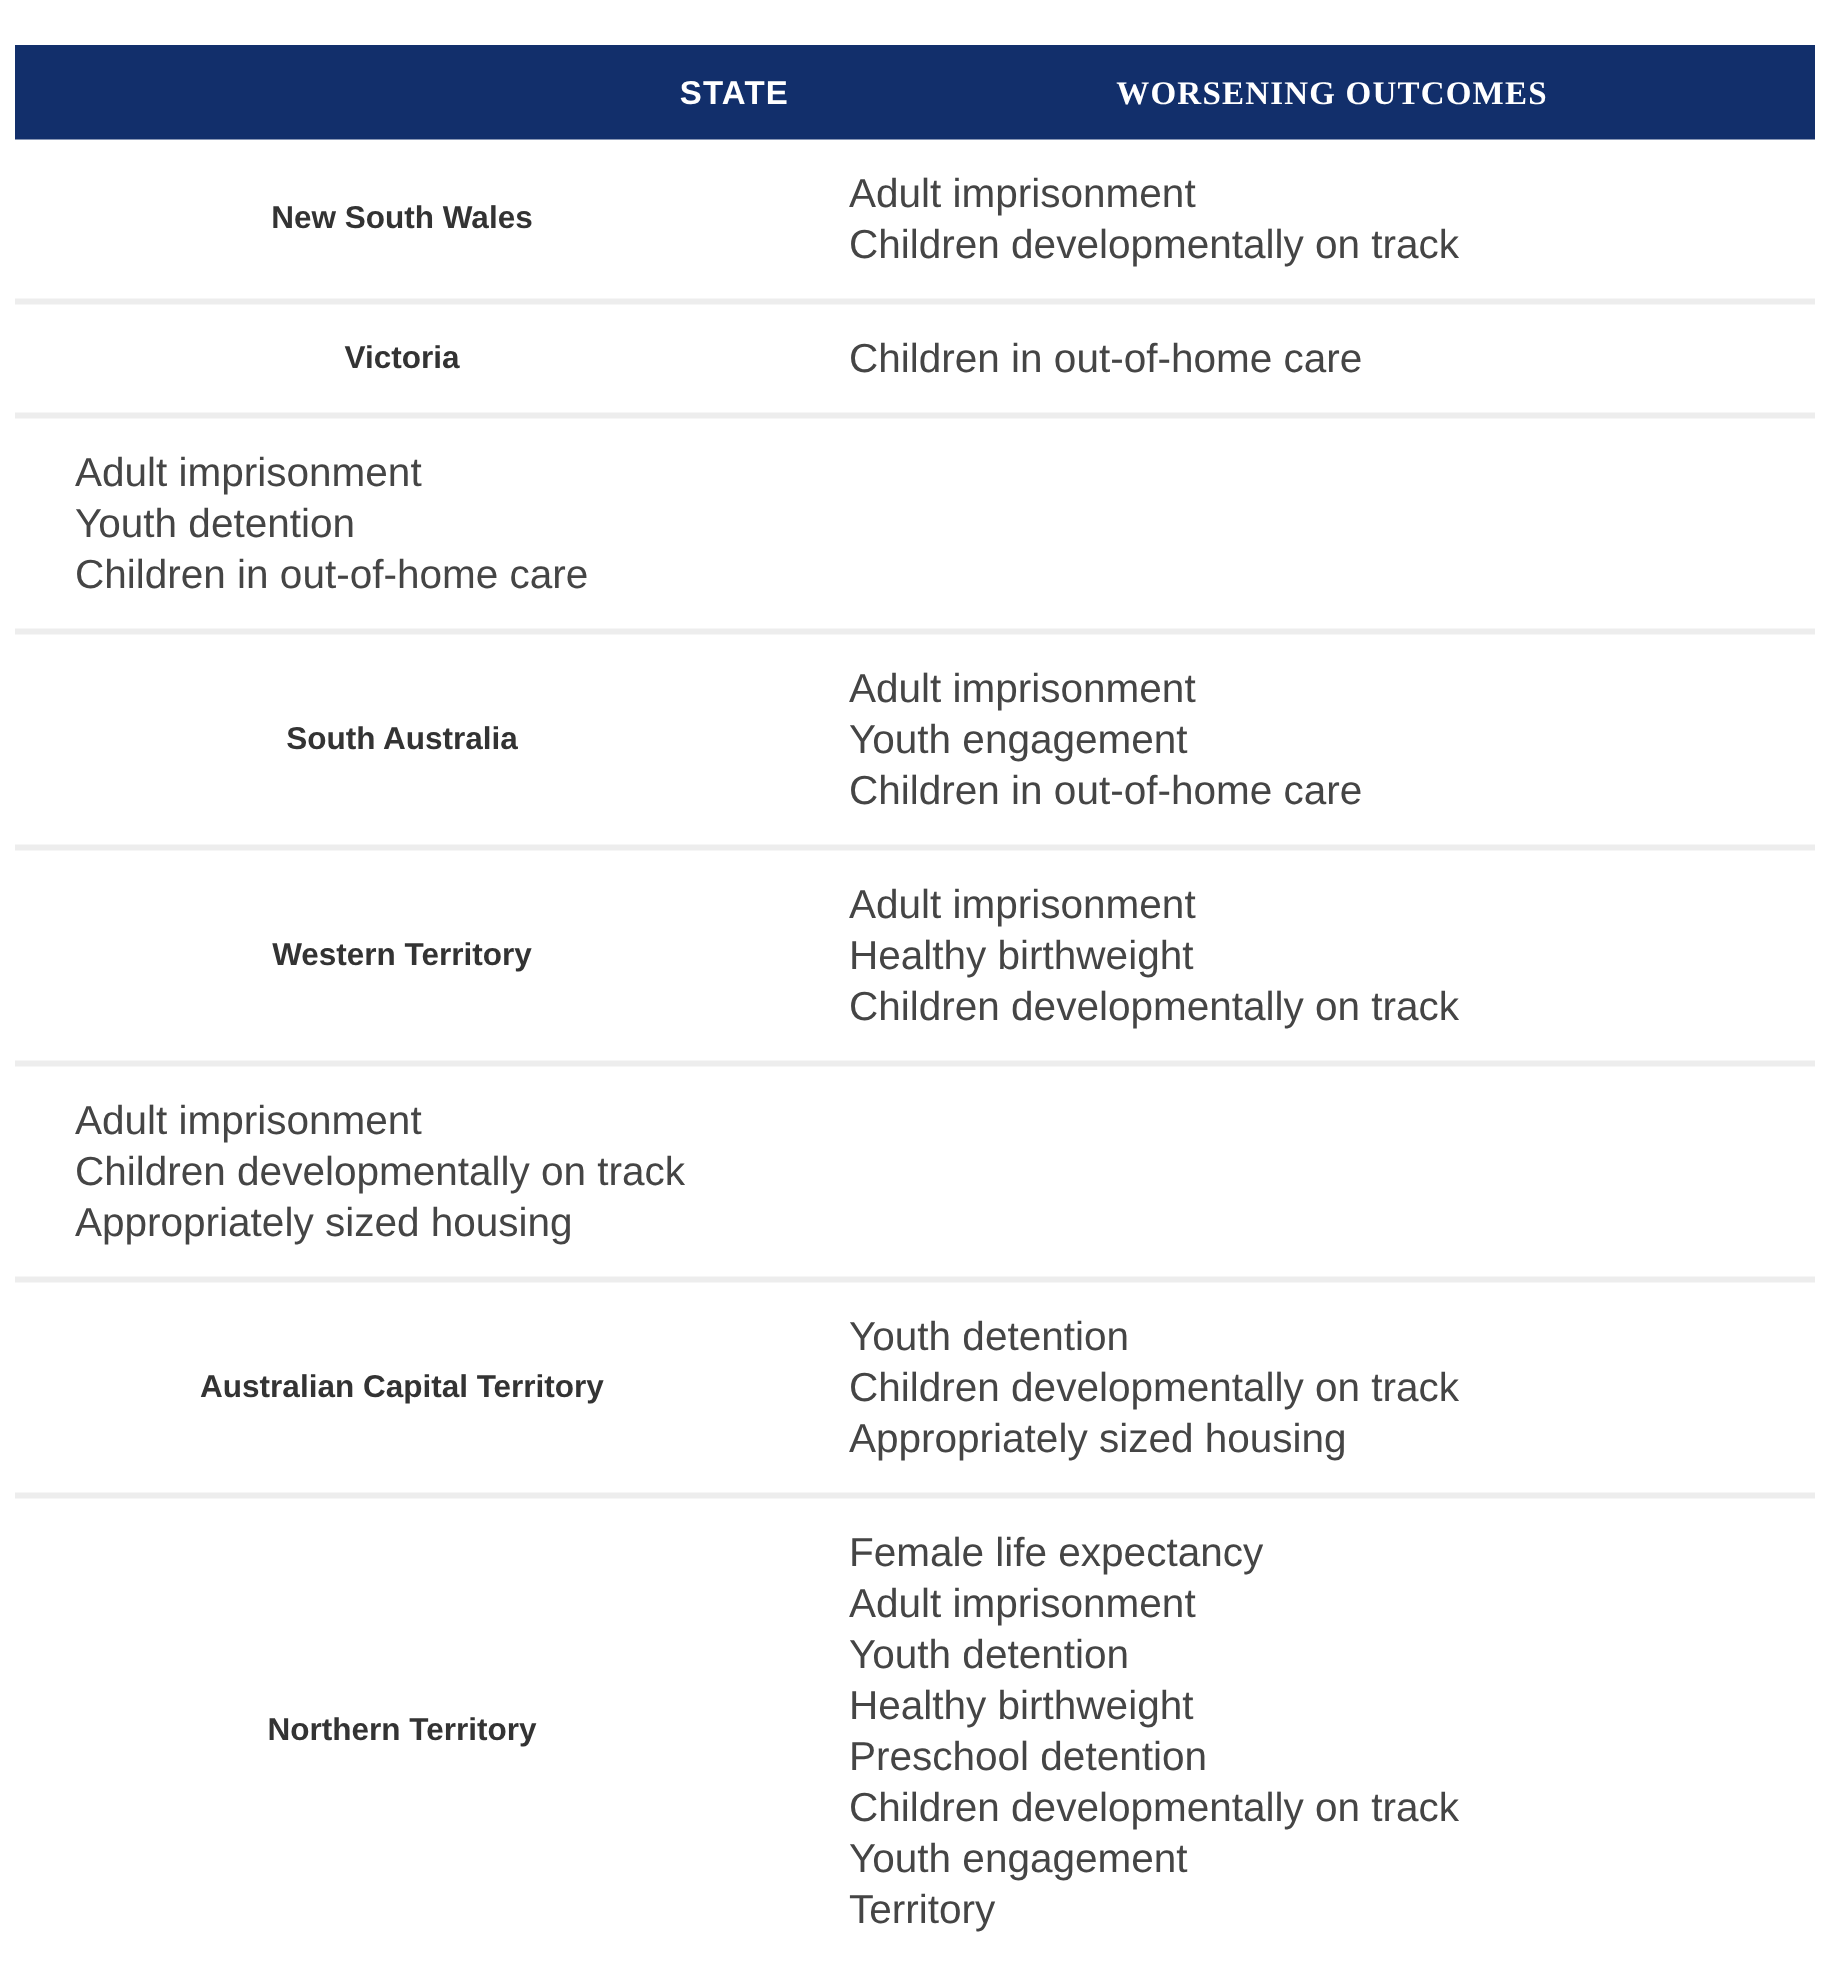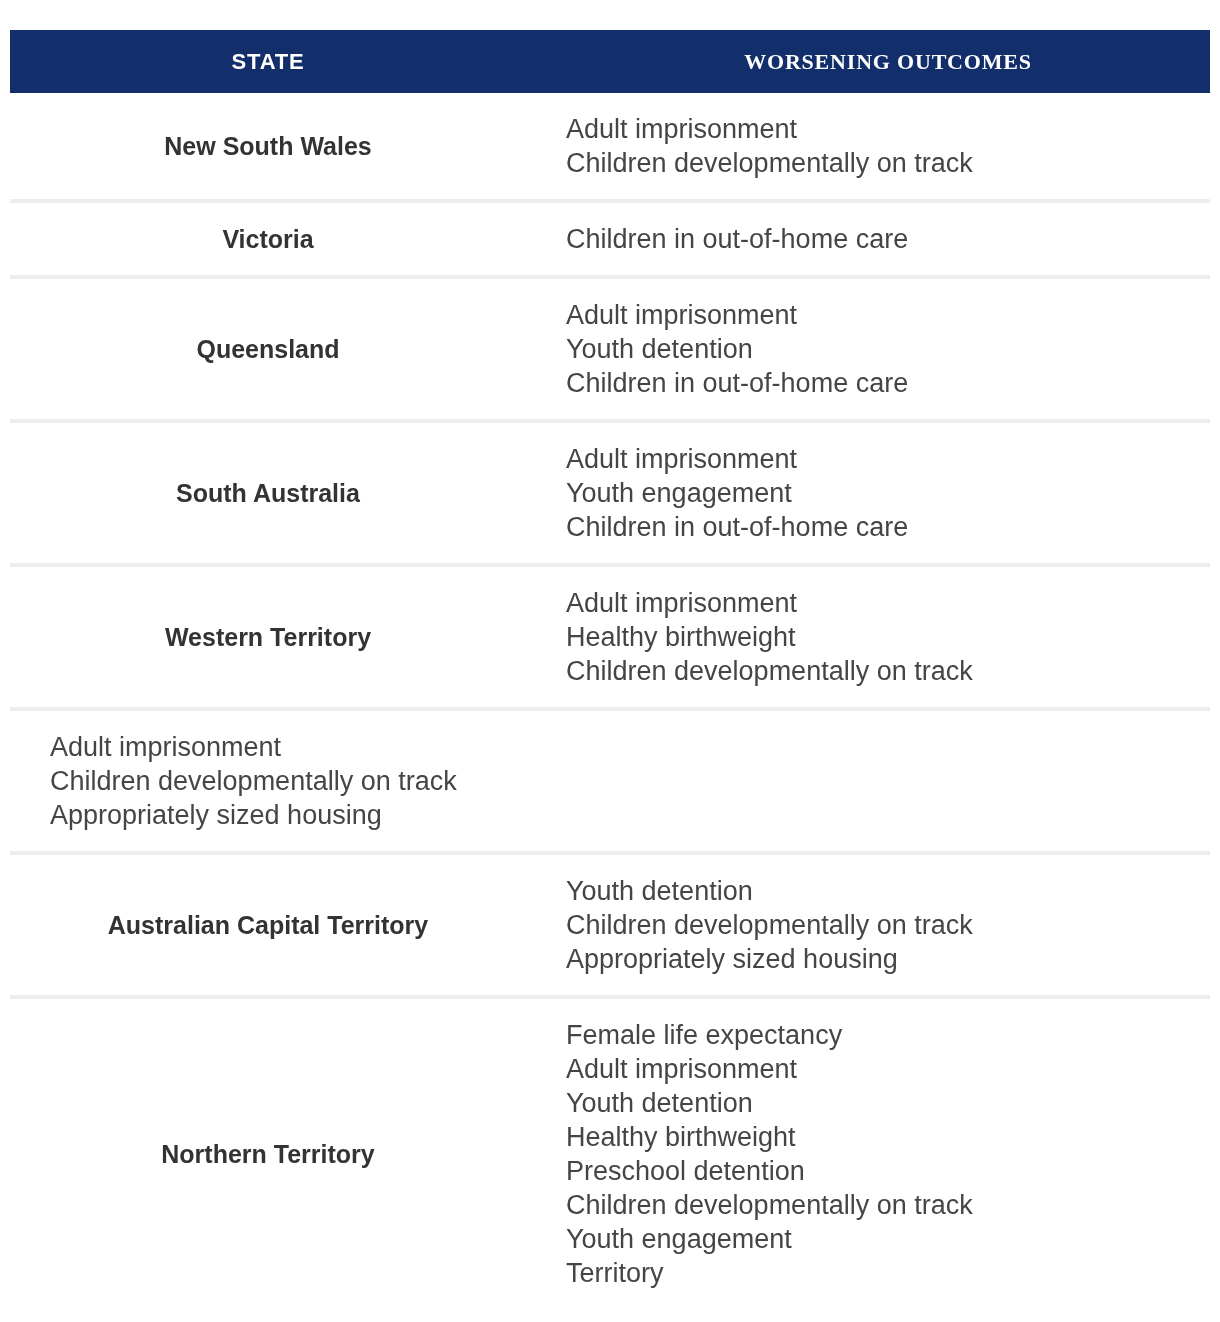--- a/index.html
+++ b/index.html
@@ -26,40 +26,41 @@
     color: var(--header-text, #ffffff);
     font-size: 22px;
     font-weight: 700;
     letter-spacing: 0.8px;
     text-align: center;
     text-transform: uppercase;
   }
   .col-state {
     width: 516px;
     flex: 0 0 516px;
+    text-align: right;
   }
   .col-outcomes {
     flex: 1 1 auto;
     margin-left: 40px;
     font-family: Liberation Serif, serif;
   }
   .data-row {
     display: flex;
     align-items: center;
     padding: 19px 0;
     border-bottom: 4px solid var(--divider, #EDEDED);
   }
   .data-row:last-child {
     border-bottom: none;
   }
   .state-cell {
     width: 516px;
     flex: 0 0 516px;
     text-align: center;
-    font-size: 25px;
+    font-size: 21px;
     font-weight: 700;
     color: var(--state-text, #333333);
     line-height: 34px;
   }
   .outcomes-cell {
     flex: 1 1 auto;
     margin-left: 40px;
     text-align: left;
   }
   .outcome-line {
@@ -87,21 +88,20 @@
   </div>
 
   <div class="data-row">
     <div class="state-cell">Victoria</div>
     <div class="outcomes-cell">
           <div class="outcome-line">Children in out-of-home care</div>
         </div>
   </div>
 
   <div class="data-row">
-    <div class="state-cell">Queensland</div>
     <div class="outcomes-cell">
           <div class="outcome-line">Adult imprisonment</div>
           <div class="outcome-line">Youth detention</div>
           <div class="outcome-line">Children in out-of-home care</div>
         </div>
   </div>
 
   <div class="data-row">
     <div class="state-cell">South Australia</div>
     <div class="outcomes-cell">

